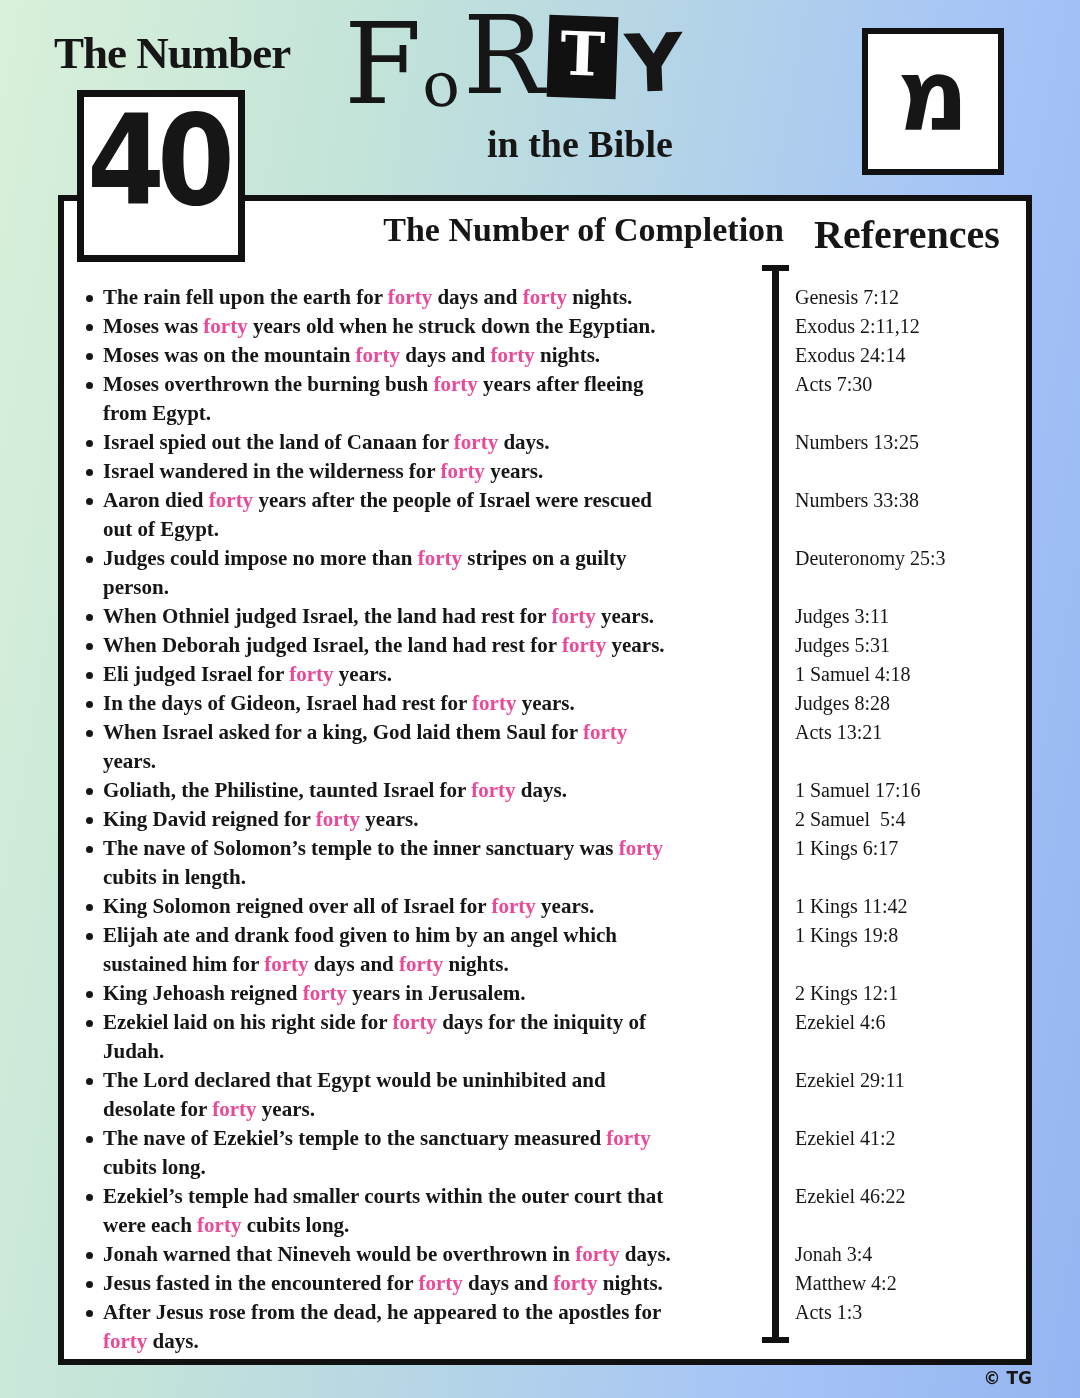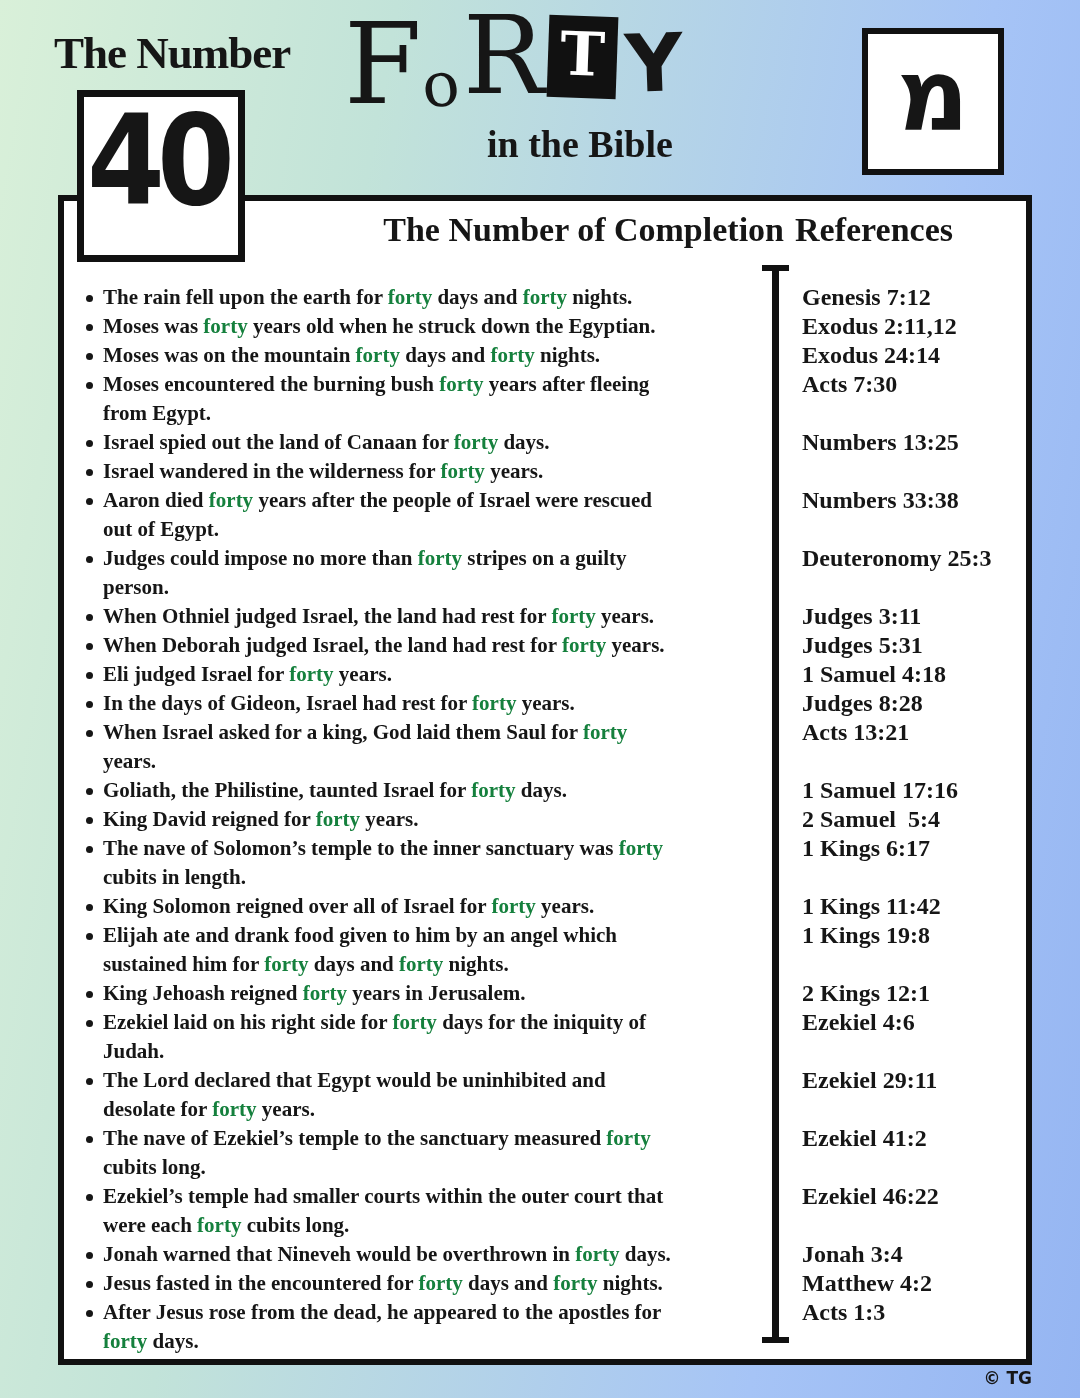--- a/index.html
+++ b/index.html
@@ -24,32 +24,32 @@
   .badge span{font-family:"DejaVu Sans",sans-serif;font-weight:bold;font-size:112px;
          letter-spacing:-8px;transform:scaleY(1.12);padding-right:8px;}
   .hebrew-box{position:absolute;left:862px;top:28px;width:142px;height:147px;background:#ffffff;
          border:6px solid #111111;box-sizing:border-box;z-index:3;
          display:flex;align-items:center;justify-content:center;}
   .hebrew-box span{font-family:"DejaVu Sans",sans-serif;font-weight:bold;font-size:100px;line-height:1;transform:translateY(-6px);}
   .panel{position:absolute;left:58px;top:195px;width:974px;height:1170px;background:#ffffff;
          border:6px solid #111111;box-sizing:border-box;z-index:1;}
   .panel-subtitle{position:absolute;left:150px;top:10px;width:570px;text-align:right;
          font-size:34px;font-weight:bold;}
-  .refs-heading{position:absolute;left:731px;top:10px;font-size:34px;font-weight:bold;}
+  .refs-heading{position:absolute;left:750px;top:10px;font-size:40px;font-weight:bold;}
   .divider{position:absolute;left:708px;top:64px;width:7px;height:1078px;background:#111111;}
   .divider::before,.divider::after{content:"";position:absolute;left:-10px;width:27px;height:6px;background:#111111;}
   .divider::before{top:0;}
   .divider::after{bottom:0;}
   .rows{position:absolute;left:0;top:82px;width:962px;}
   .row{display:flex;align-items:flex-start;}
   .cell-text{width:708px;box-sizing:border-box;padding-left:39px;padding-right:10px;position:relative;
          font-size:21px;line-height:29px;font-weight:bold;}
   .cell-text::before{content:"";position:absolute;left:22px;top:12px;width:7px;height:7px;border-radius:50%;background:#161616;}
-  .cell-ref{flex:1;box-sizing:border-box;padding-left:30px;font-size:24px;line-height:29px;font-weight:bold;white-space:pre-wrap;}
-  .red{color:#15803d;}
+  .cell-ref{flex:1;box-sizing:border-box;padding-left:23px;font-size:20px;line-height:29px;font-weight:normal;white-space:pre-wrap;}
+  .red{color:#ec4899;}
   .copyright{position:absolute;top:1368px;right:48px;font-family:"DejaVu Sans",sans-serif;font-weight:bold;font-size:17px;margin-left:9px;}
 </style>
 </head>
 <body>
 
 <div class="title-prefix">The Number</div>
 
 <div class="forty-word" id="forty-word"><span class="L L-f">F</span><span class="L L-o">o</span><span class="L L-r">R</span><span class="L L-t">T</span><span class="L L-y">Y</span></div>
 
 <div class="title-suffix">in the Bible</div>
@@ -73,21 +73,21 @@
       </div>
       <div class="row">
         <div class="cell-text"><span>Moses was </span><span class="red">forty</span><span> years old when he struck down the Egyptian.</span></div>
         <div class="cell-ref">Exodus 2:11,12</div>
       </div>
       <div class="row">
         <div class="cell-text"><span>Moses was on the mountain </span><span class="red">forty</span><span> days and </span><span class="red">forty</span><span> nights.</span></div>
         <div class="cell-ref">Exodus 24:14</div>
       </div>
       <div class="row">
-        <div class="cell-text"><span>Moses encountered the burning bush </span><span class="red">forty</span><span> years after fleeing</span><br><span>from Egypt.</span></div>
+        <div class="cell-text"><span>Moses overthrown the burning bush </span><span class="red">forty</span><span> years after fleeing</span><br><span>from Egypt.</span></div>
         <div class="cell-ref">Acts 7:30</div>
       </div>
       <div class="row">
         <div class="cell-text"><span>Israel spied out the land of Canaan for </span><span class="red">forty</span><span> days.</span></div>
         <div class="cell-ref">Numbers 13:25</div>
       </div>
       <div class="row">
         <div class="cell-text"><span>Israel wandered in the wilderness for </span><span class="red">forty</span><span> years.</span></div>
       </div>
       <div class="row">

